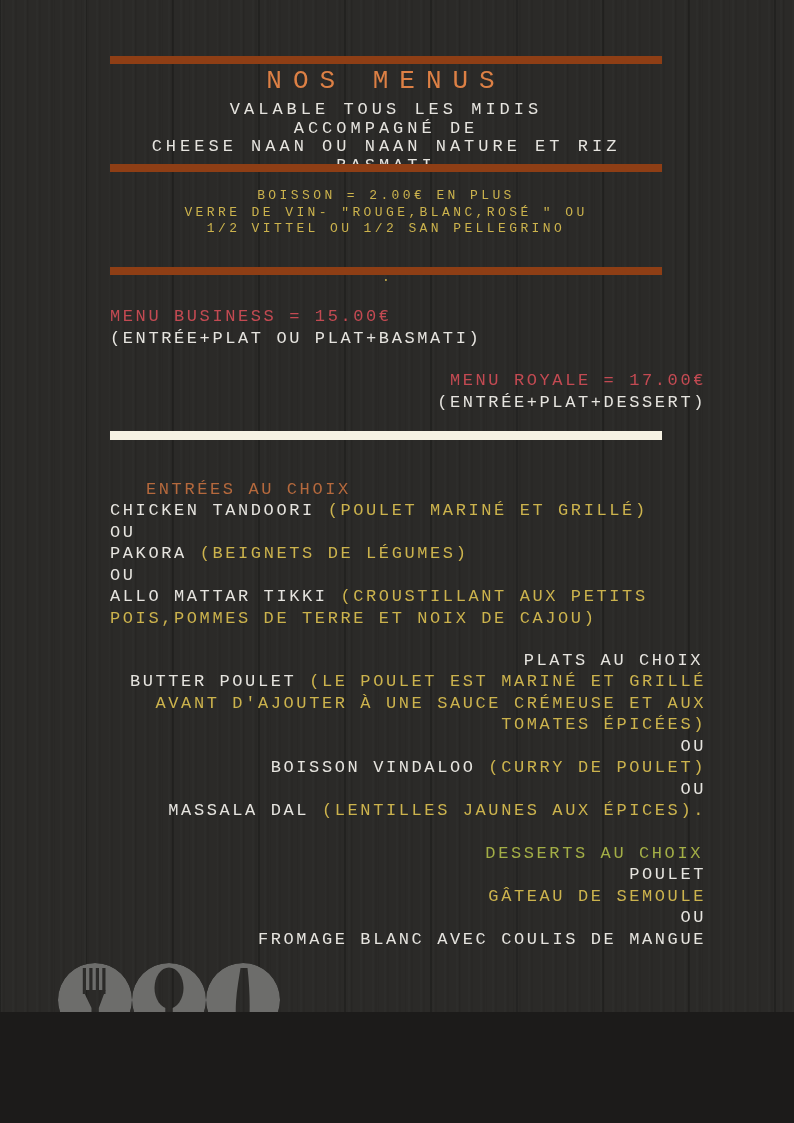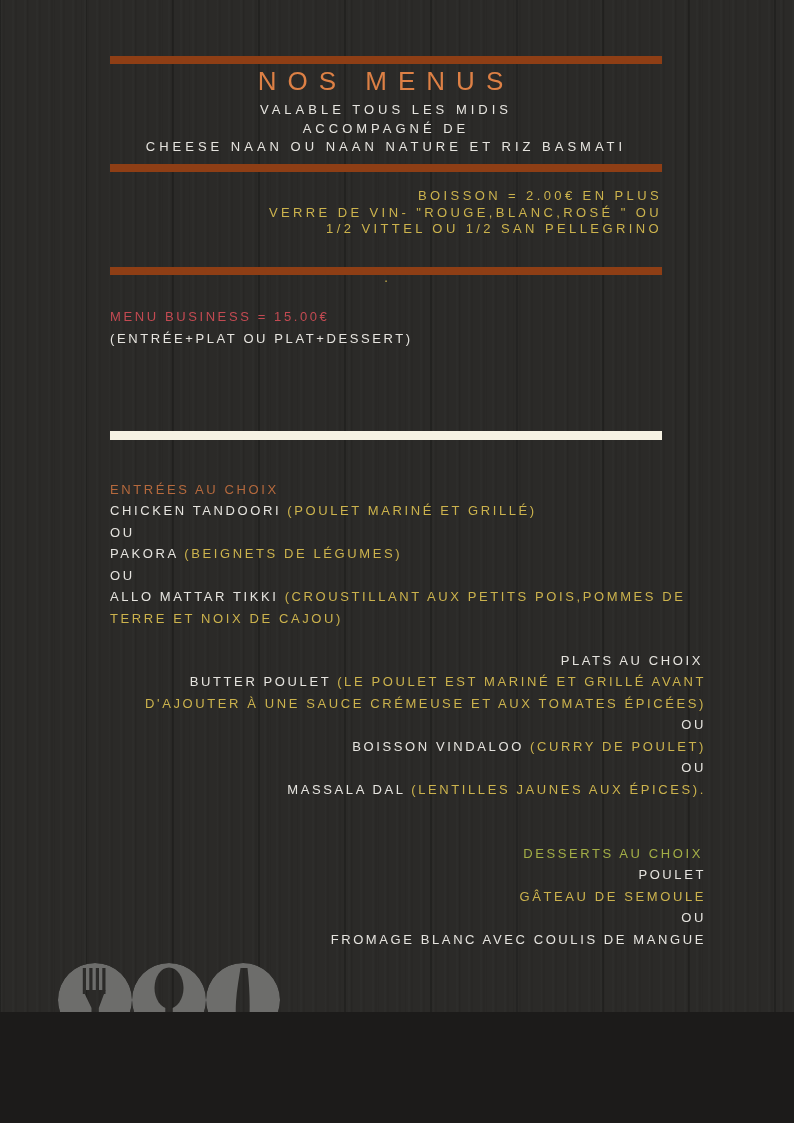--- a/index.html
+++ b/index.html
@@ -6,41 +6,41 @@
   .page{
     position:relative;
     width:794px;height:1012px;
     margin:0 auto;
     overflow:hidden;
     background-color:#2b2a28;
     background-image:
       repeating-linear-gradient(90deg, rgba(0,0,0,0.20) 0 1.5px, rgba(0,0,0,0) 1.5px 86px),
       repeating-linear-gradient(90deg, rgba(255,255,255,0.013) 0 2px, rgba(0,0,0,0.055) 3px 5px, rgba(0,0,0,0) 5px 12px),
       repeating-linear-gradient(90deg, rgba(0,0,0,0.05) 0 1px, rgba(0,0,0,0) 1px 27px);
-    font-family:Liberation Sans, sans-serif;
+    font-family:Liberation Mono, monospace;
     color:#e6e4df;
   }
   .abs{position:absolute;}
   .col{left:110px;width:552px;}
   .wide{left:110px;width:593px;}
   .bar{height:8px;background:#8e3e15;}
   .bar-cream{height:9px;background:#f6f2e3;}
-  .t{font-size:13px;letter-spacing:2.6px;line-height:21.5px;}
+  .t{font-size:17px;letter-spacing:2.6px;line-height:21.5px;}
   .right{text-align:right;margin-right:-3px;}
   .title{
     font-size:26px;letter-spacing:11px;color:#dd8045;
     text-align:center;white-space:nowrap;
   }
-  .hsub{font-size:13px;letter-spacing:4px;line-height:18.5px;text-align:center;color:#e6e4df;}
+  .hsub{font-size:17px;letter-spacing:4px;line-height:18.5px;text-align:center;color:#e6e4df;}
   .gold{color:#ccb34d;}
   .red{color:#c34a52;}
-  .orange-h{color:#b5693d;}
+  .orange-h{color:#b5693d;margin-left:36px;}
   .olive{color:#a3ae46;}
   .white{color:#e6e4df;}
-  .drinks{font-size:13px;letter-spacing:3.4px;line-height:16.5px;text-align:right;}
+  .drinks{font-size:13px;letter-spacing:3.4px;line-height:16.5px;text-align:center;}
   .dot{font-size:13px;text-align:center;color:#ccb34d;line-height:13px;}
   
   .logo{left:57px;top:962px;width:240px;}
   .logo-name{
     position:absolute;left:8px;top:95px;
     font-size:38px;letter-spacing:3.5px;color:#6d6d6b;white-space:nowrap;
   }
   .logo-tag{
     position:absolute;left:10px;top:138px;
     font-size:12.5px;letter-spacing:6px;color:#686866;white-space:nowrap;margin-top:8px;
@@ -63,21 +63,25 @@
   <div class="abs col gold" style="top:188px">
     <div class="drinks">BOISSON = 2.00€ EN PLUS</div>
     <div class="drinks">VERRE DE VIN- "ROUGE,BLANC,ROSÉ " OU</div>
     <div class="drinks">1/2 VITTEL OU 1/2 SAN PELLEGRINO</div>
   </div>
   <div class="abs col bar" style="top:267px"></div>
   <div class="abs col dot" style="top:271px">.</div>
 
   <div class="abs wide t" style="top:306px">
     <div class="red">MENU BUSINESS = 15.00€</div>
-    <div class="white">(ENTRÉE+PLAT OU PLAT+DESSERT)</div>
+    <div class="white">(ENTRÉE+PLAT OU PLAT+BASMATI)</div>
+  </div>
+  <div class="abs wide t" style="top:370px">
+    <div class="red right">MENU ROYALE = 17.00€</div>
+    <div class="white right">(ENTRÉE+PLAT+DESSERT)</div>
   </div>
   <div class="abs col bar-cream" style="top:431px"></div>
 
   <div class="abs wide t orange-h" style="top:479px">ENTRÉES AU CHOIX</div>
   <div class="abs wide t" style="top:500px">
     <div><span class="white">CHICKEN TANDOORI </span><span class="gold">(POULET MARINÉ ET GRILLÉ)</span></div>
     <div class="white">OU</div>
     <div><span class="white">PAKORA </span><span class="gold">(BEIGNETS DE LÉGUMES)</span></div>
     <div class="white">OU</div>
     <div><span class="white">ALLO MATTAR TIKKI </span><span class="gold">(CROUSTILLANT AUX PETITS POIS,POMMES DE TERRE ET NOIX DE CAJOU)</span></div>

